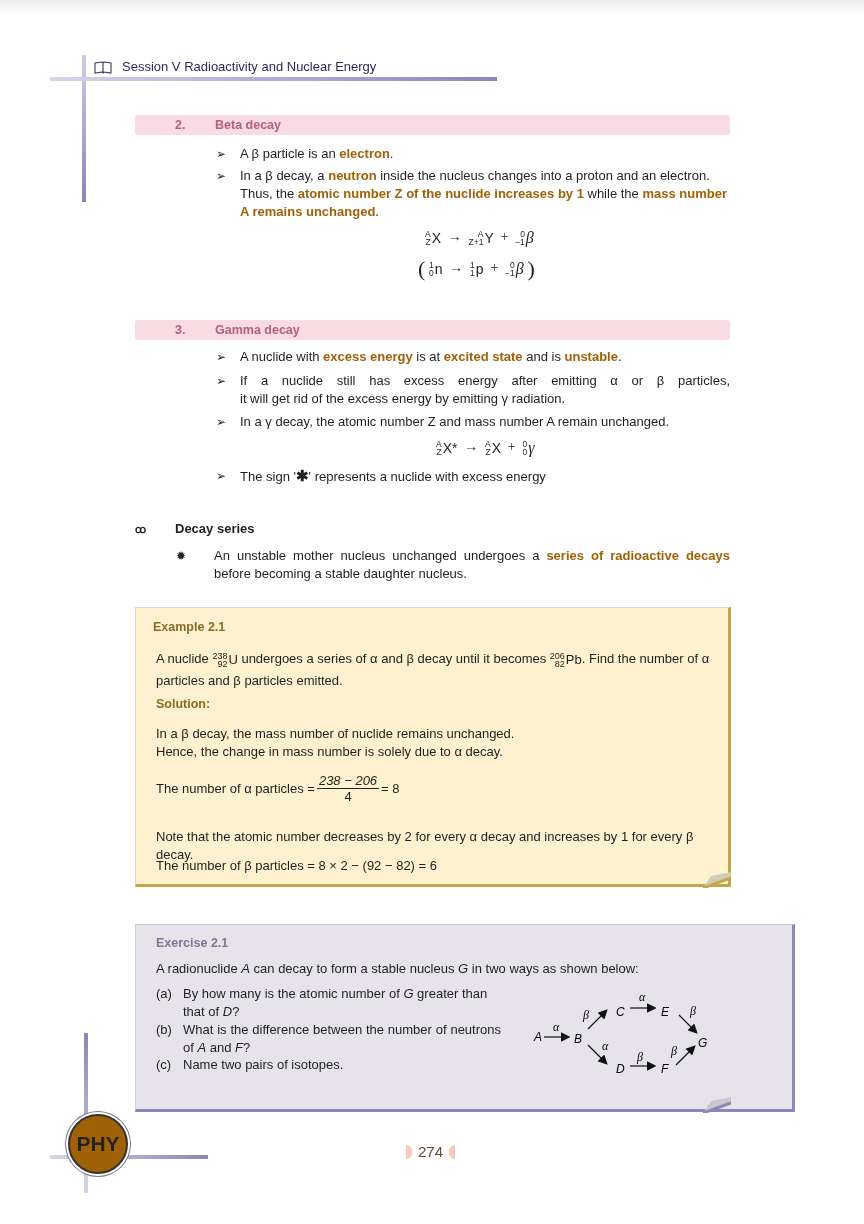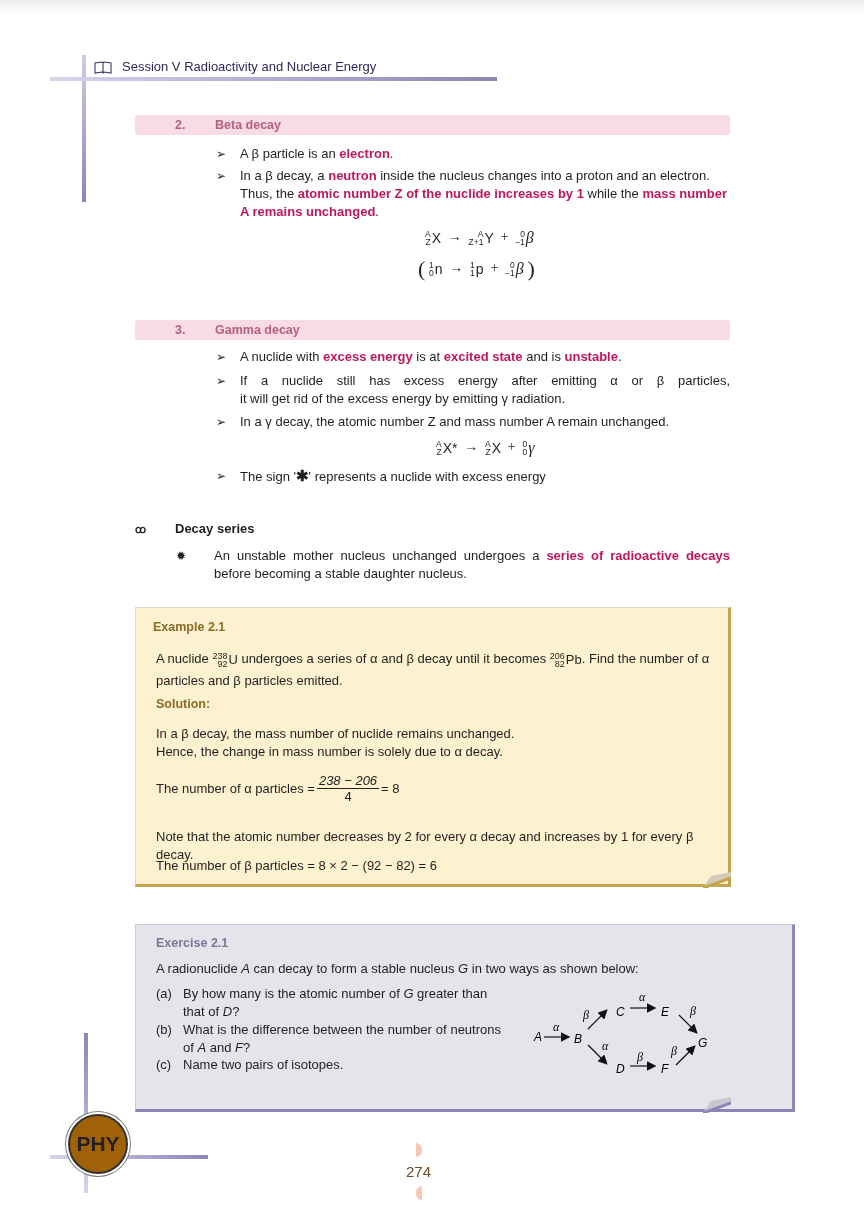--- a/index.html
+++ b/index.html
@@ -15,21 +15,21 @@
 
   
   .sec-bar { position: absolute; left: 135px; width: 595px; height: 20px; background: #f9dbe4; border-radius: 3px; display: flex; align-items: center; font-weight: bold; color: #b4607f; font-size: 12.5px; }
   .sec-bar .num { position: absolute; left: 40px; }
   .sec-bar .title { position: absolute; left: 80px; }
 
   .bullet { position: absolute; left: 216px; width: 514px; font-size: 13px; line-height: 18px; display: flex; }
   .bullet .arrow { width: 24px; flex: 0 0 24px; font-size: 12px; }
   .bullet .txt { flex: 1; }
   .justify { text-align: justify; text-align-last: justify; }
-  .hl { color: #be185d; font-weight: bold; }
+  .hl { color: #a16207; font-weight: bold; }
 
   .eq { position: absolute; font-family: "Liberation Serif", serif; font-size: 15px; white-space: nowrap; }
   .nuc { display: inline-flex; align-items: center; vertical-align: middle; }
   .nuc .ss { display: inline-flex; flex-direction: column; font-family: "Liberation Sans", sans-serif; font-size: 8.5px; line-height: 8px; text-align: right; margin-right: 1px; }
   .nuc .sym { font-family: "Liberation Sans", sans-serif; font-size: 14px; }
   .nuc .sym.it { font-family: "Liberation Serif", serif; font-style: italic; font-size: 16px; }
   .op { margin: 0 3px; font-size: 14px; }
   .paren { font-size: 22px; font-weight: lighter; vertical-align: middle; }
 
   .decay-head { position: absolute; left: 135px; top: 521px; display: flex; font-weight: bold; font-size: 13px; }
@@ -53,21 +53,21 @@
   .exr-title { position: absolute; left: 20px; top: 11px; font-weight: bold; color: #7e7699; font-size: 12.5px; }
   .exr-text { position: absolute; left: 20px; font-size: 13px; line-height: 18px; }
   .q { position: absolute; left: 20px; width: 345px; display: flex; font-size: 13px; line-height: 18px; }
   .q .lbl { width: 27px; flex: 0 0 27px; }
   .diagram { position: absolute; left: 390px; top: 40px; width: 190px; height: 110px; }
 
   
   .ftr-vline { position: absolute; left: 84px; top: 1033px; width: 4px; height: 160px; background: linear-gradient(#8c86b6, #d7d4ea); }
   .ftr-hline { position: absolute; left: 50px; top: 1155px; width: 158px; height: 4px; background: linear-gradient(90deg, #d7d4ea, #8c86b6); }
   .phy-logo { position: absolute; left: 68px; top: 1114px; width: 60px; height: 60px; border-radius: 50%; border: 2px solid #333; background: #a16207; display: flex; align-items: center; justify-content: center; font-weight: bold; font-size: 21px; color: #222; box-shadow: 0 0 0 2px #fff, 0 0 0 3px #777; }
-  .page-num { position: absolute; left: 406px; top: 1143px; display: flex; align-items: center; gap: 6px; font-size: 15px; color: #6b4a2a; flex-direction: column; }
+  .page-num { position: absolute; left: 406px; top: 1143px; display: flex; align-items: center; gap: 6px; font-size: 15px; color: #6b4a2a; }
   .pg-l { width: 6px; height: 14px; background: #f6c9b4; border-radius: 0 7px 7px 0; }
   .pg-r { width: 6px; height: 14px; background: #f6c9b4; border-radius: 7px 0 0 7px; }
 </style>
 </head>
 <body>
 
 <div class="top-shadow"></div>
 
 <div class="hdr-vline"></div>
 <div class="hdr-hline"></div>

